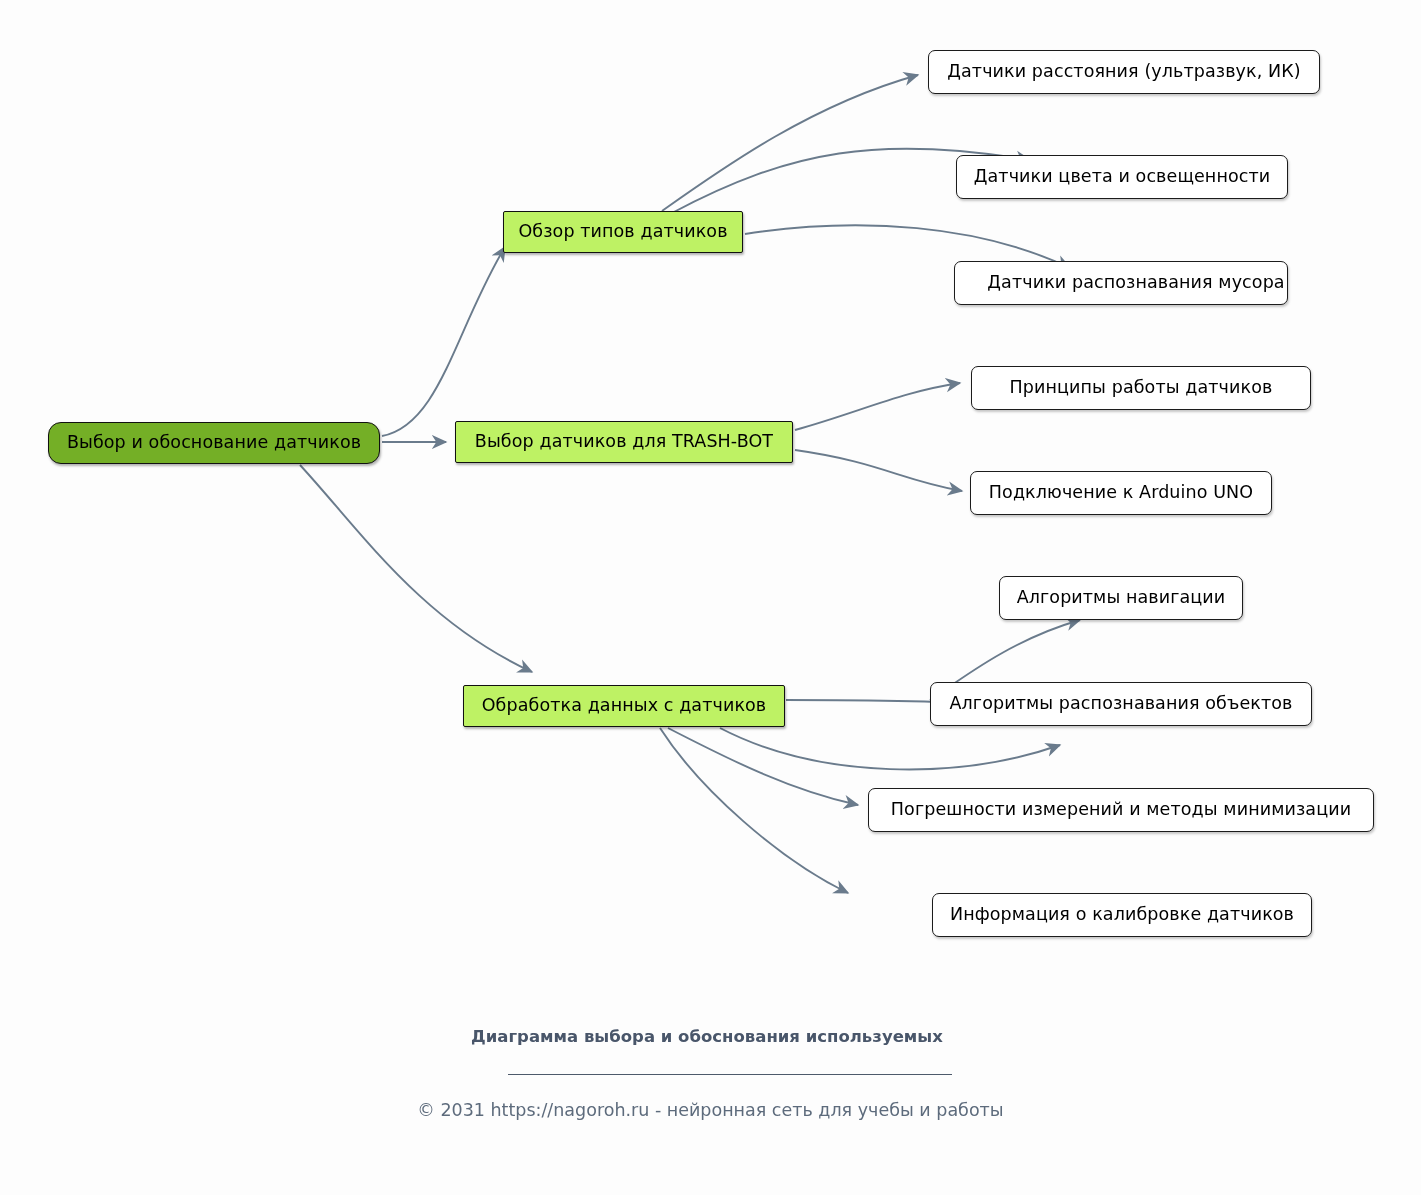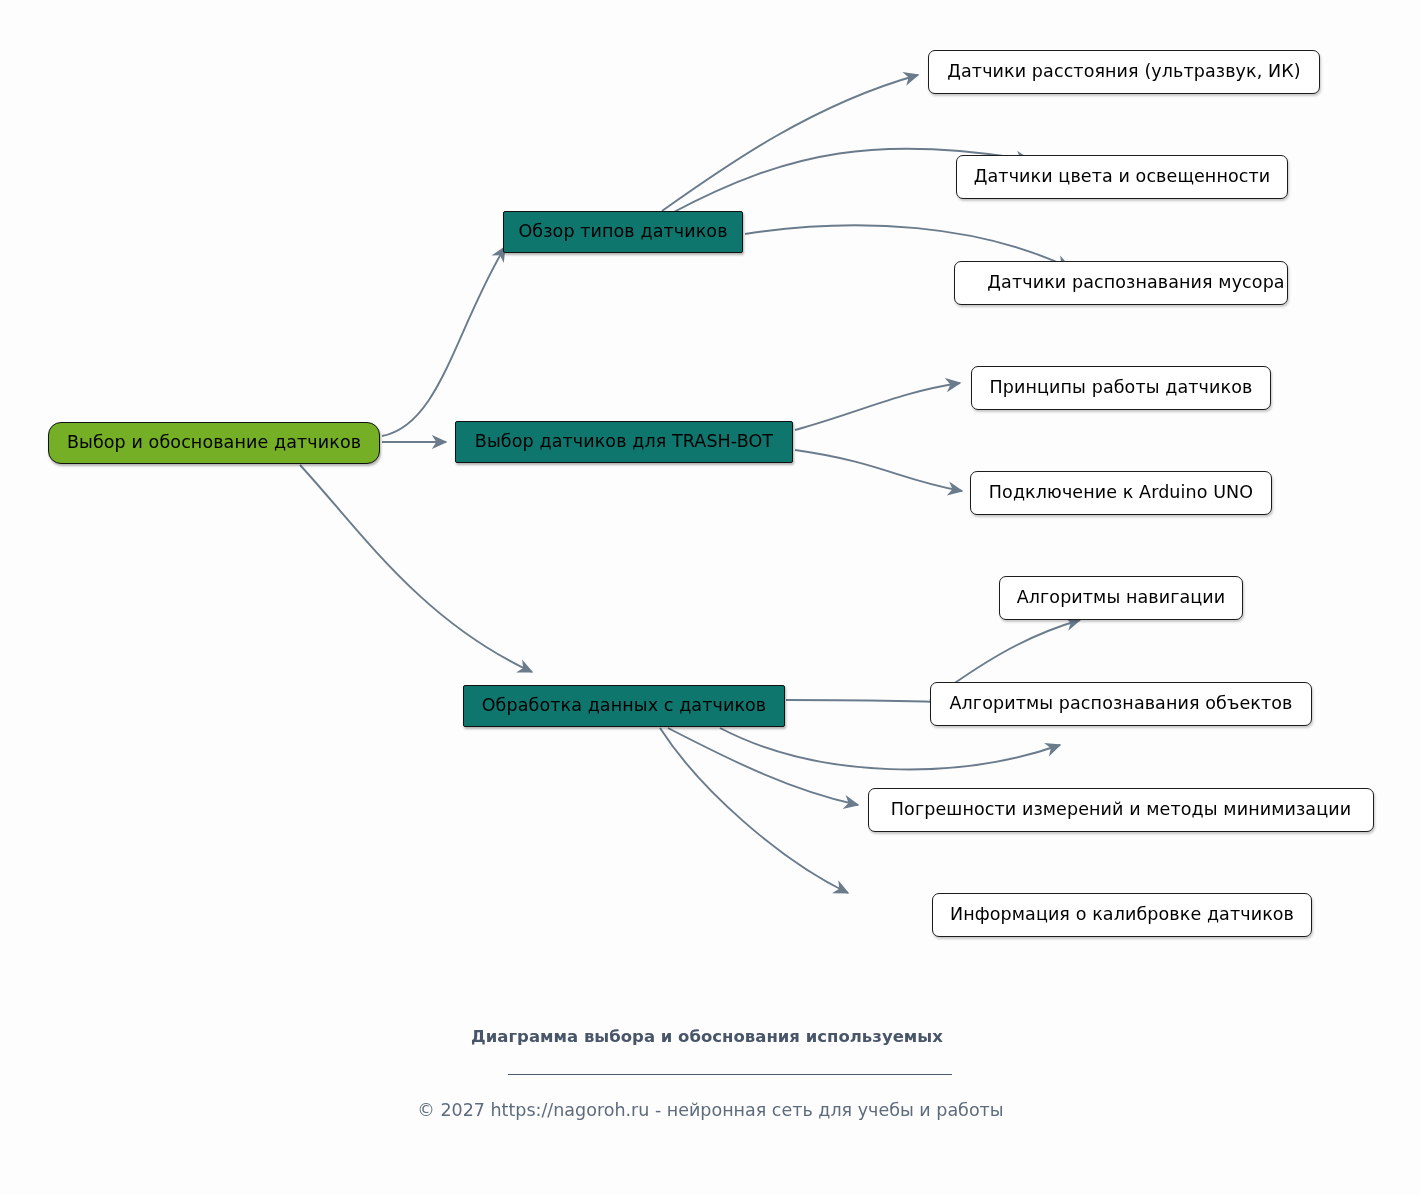--- a/index.html
+++ b/index.html
@@ -39,21 +39,21 @@
     letter-spacing: 0.1px;
     color: #000000;
   }
   .node-root {
     background: #74af26;
     border: 1.6px solid #111111;
     border-radius: 13px;
     box-shadow: 1px 2px 2.5px rgba(0,0,0,0.30);
   }
   .node-branch {
-    background: #0f766e;
+    background: #bef264;
     border: 1.6px solid #111111;
     border-radius: 2px;
     box-shadow: 1px 2px 2.5px rgba(0,0,0,0.30);
   }
   .node-leaf {
     background: #ffffff;
     border: 1.7px solid #1c1c1c;
     border-radius: 7px;
     box-shadow: 1px 2px 2.5px rgba(0,0,0,0.22);
   }
@@ -136,21 +136,21 @@
       </div>
       <div class="node node-leaf" style="left: 956px; top: 155px; width: 332px; height: 44px;">
         <span>Датчики цвета и освещенности</span>
       </div>
       <div class="node node-leaf" style="left: 954px; top: 261px; width: 334px; height: 44px; padding-left: 30px;">
         <span>Датчики распознавания мусора</span>
       </div>
       <div class="node node-branch" style="left: 455px; top: 421px; width: 338px; height: 42px;">
         <span>Выбор датчиков для TRASH-BOT</span>
       </div>
-      <div class="node node-leaf" style="left: 971px; top: 366px; width: 300px; height: 44px;">
+      <div class="node node-leaf" style="left: 971px; top: 366px; width: 340px; height: 44px;">
         <span>Принципы работы датчиков</span>
       </div>
       <div class="node node-leaf" style="left: 970px; top: 471px; width: 302px; height: 44px;">
         <span>Подключение к Arduino UNO</span>
       </div>
       <div class="node node-branch" style="left: 463px; top: 685px; width: 322px; height: 42px;">
         <span>Обработка данных с датчиков</span>
       </div>
       <div class="node node-leaf" style="left: 999px; top: 576px; width: 244px; height: 44px;">
         <span>Алгоритмы навигации</span>
@@ -163,15 +163,15 @@
       </div>
       <div class="node node-leaf" style="left: 932px; top: 893px; width: 380px; height: 44px;">
         <span>Информация о калибровке датчиков</span>
       </div>
     </div>
 
   <div class="caption" style="top:1026px;">Диаграмма выбора и обоснования используемых</div>
 
   <div class="divider"></div>
 
-  <div class="footer">© 2027 https://nagoroh.ru - нейронная сеть для учебы и работы</div>
+  <div class="footer">© 2031 https://nagoroh.ru - нейронная сеть для учебы и работы</div>
 
 </div>
 
 </body></html>

